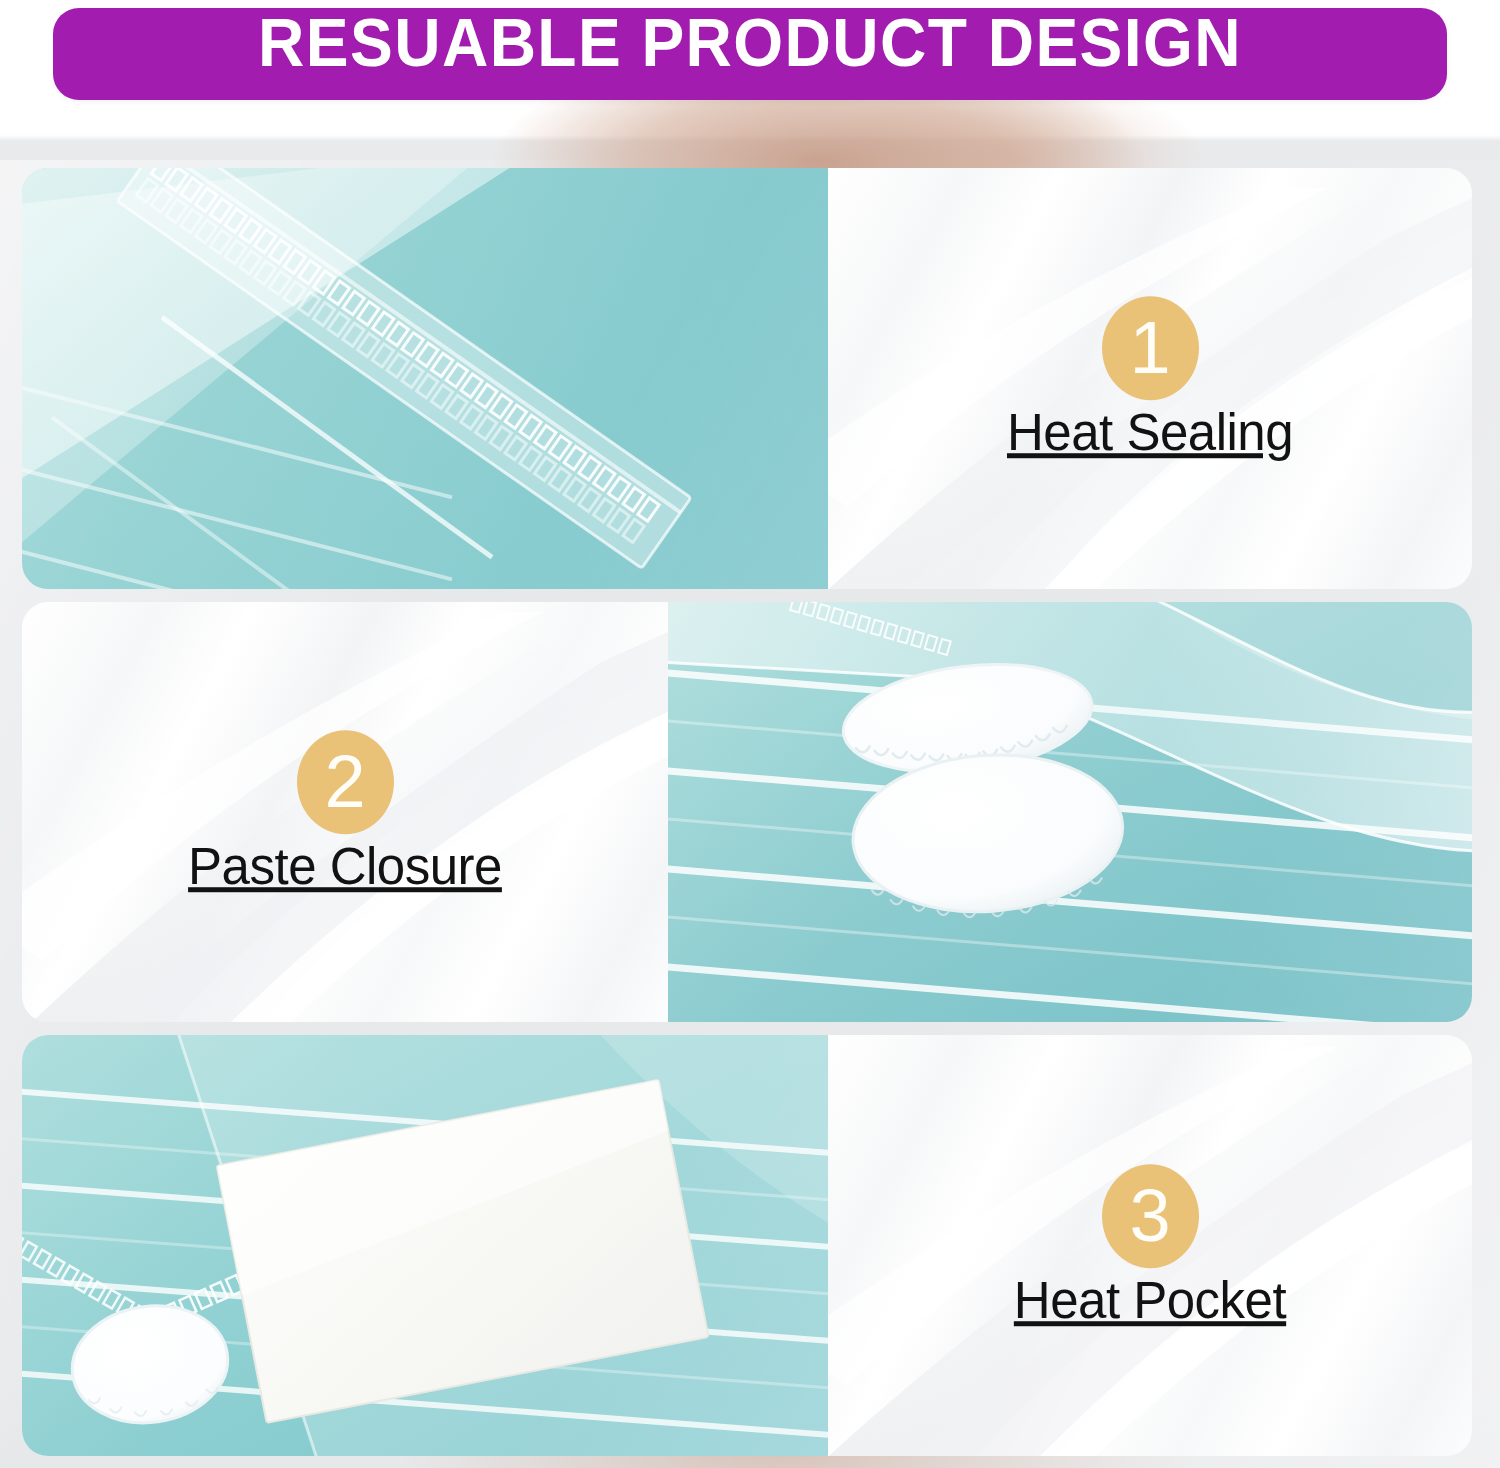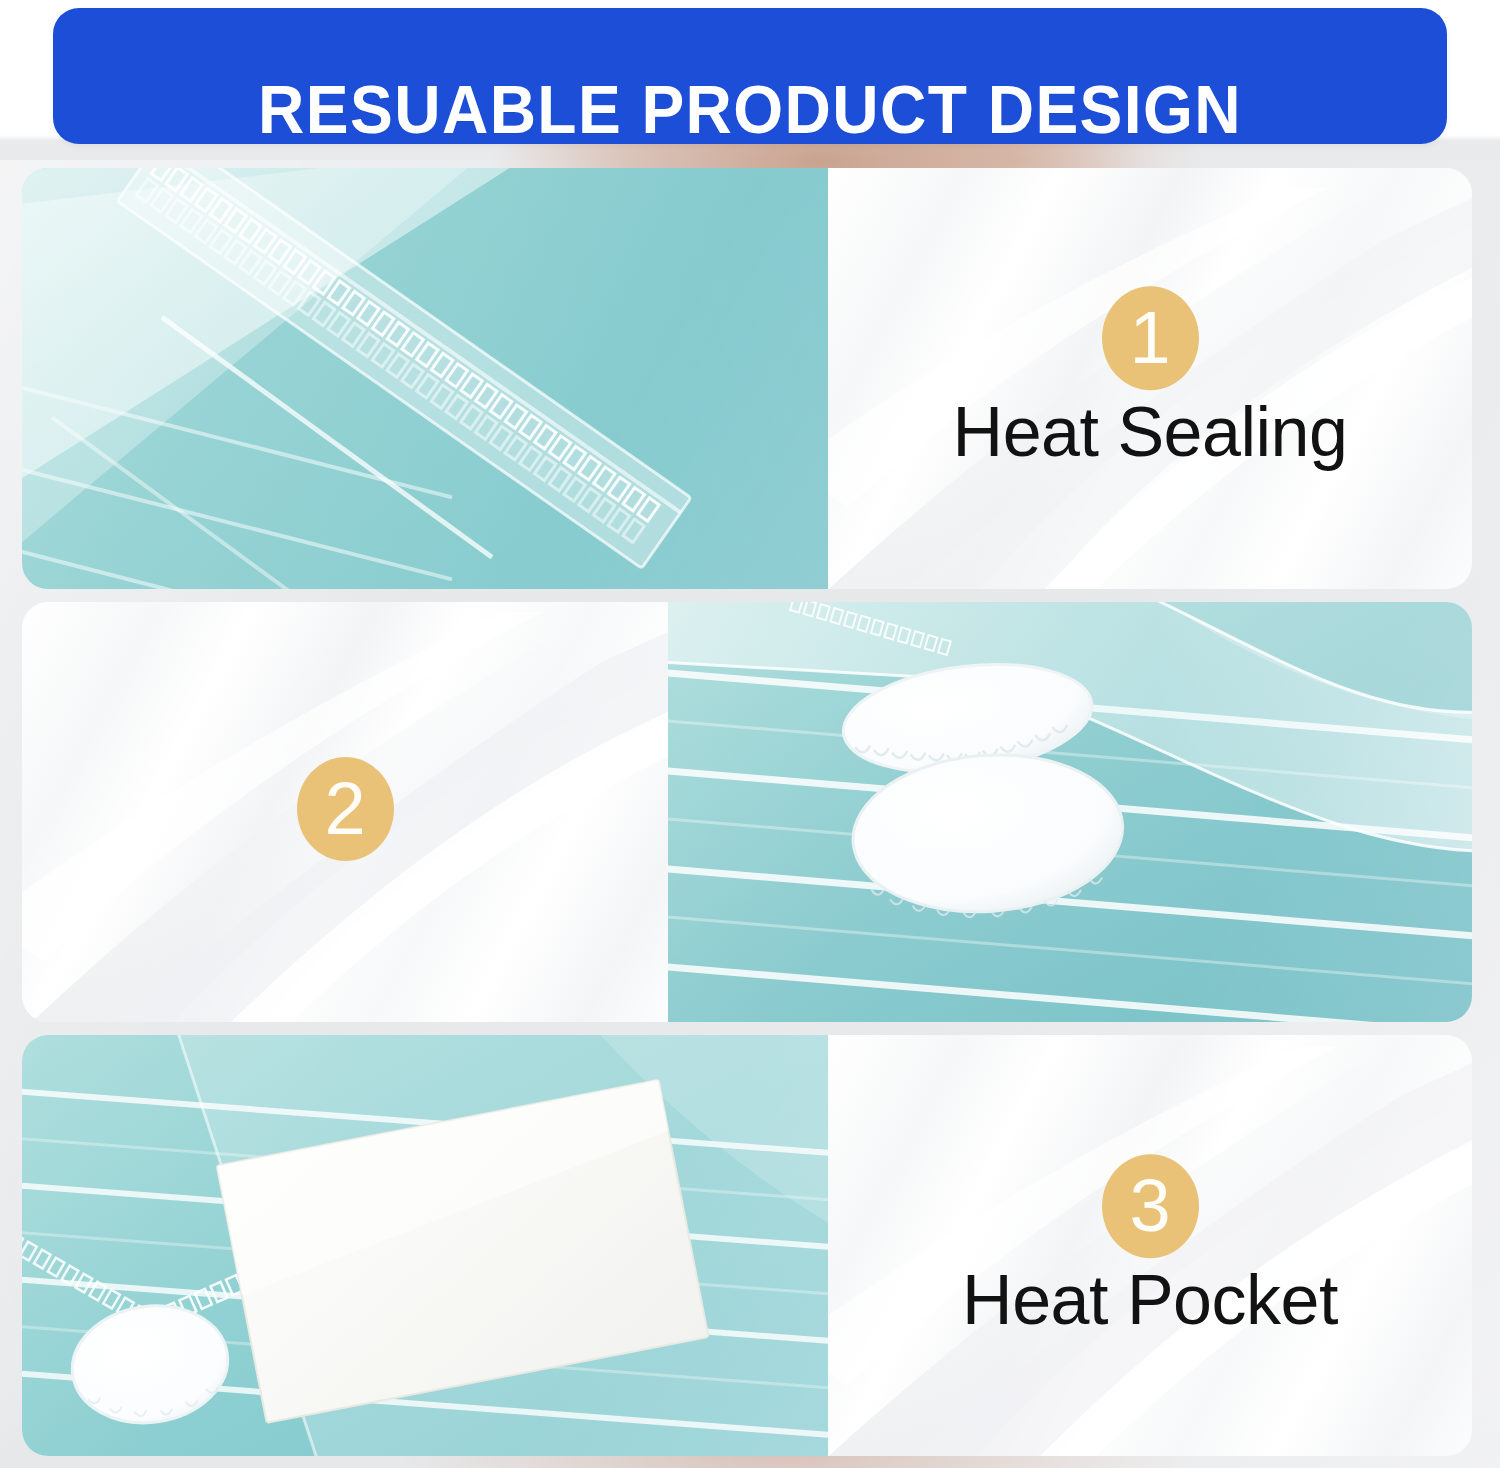--- a/index.html
+++ b/index.html
@@ -22,24 +22,24 @@
     filter:blur(0px);
   }
   #backdropSheen{
     position:absolute;left:0;right:0;top:160px;bottom:0;
     background:linear-gradient(115deg,rgba(255,255,255,.50) 0%,rgba(255,255,255,0) 30%,rgba(255,255,255,0) 62%,rgba(255,255,255,.42) 100%);
     pointer-events:none;
   }
 
   
   #banner{
-    position:absolute;left:53px;top:8px;width:1394px;height:136px;
-    background:#1d4ed8;
+    position:absolute;left:53px;top:8px;width:1394px;height:92px;
+    background:#a21caf;
     border-radius:26px;
-    display:flex;align-items:flex-end;justify-content:center;
+    display:flex;align-items:flex-start;justify-content:center;
     box-shadow:0 2px 6px rgba(0,0,0,.05);
   }
   #bannerTitle{
     color:#ffffff;
     font-size:69px;
     font-weight:700;
     letter-spacing:1.5px;
     line-height:1;
     transform:scaleX(.93);
     white-space:nowrap;
@@ -94,22 +94,22 @@
     width:97px;height:104px;border-radius:50%;
     background:#e9c277;
     display:flex;align-items:center;justify-content:center;
     margin-bottom:6px;
   }
   .badgeNum{
     color:#fffdf7;font-size:74px;font-weight:400;line-height:1;
     font-family:"Liberation Sans","DejaVu Sans",sans-serif;
   }
   .capText{
-    color:#121212;font-size:70px;font-weight:400;line-height:1.05;
-    white-space:nowrap;letter-spacing:-.5px;
+    color:#121212;font-size:51px;font-weight:400;line-height:1.05;
+    white-space:nowrap;letter-spacing:-.5px;text-decoration:underline;
   }
 
   
   .ph{position:absolute;inset:0;}
   .ph svg{width:100%;height:100%;display:block;}
 
   
   .veil{
     position:absolute;inset:0;pointer-events:none;
     background:linear-gradient(120deg,rgba(255,255,255,.10) 0%,rgba(255,255,255,0) 35%,rgba(255,255,255,0) 70%,rgba(255,255,255,.16) 100%);
@@ -263,20 +263,21 @@
           <path d="M-40 470 C 120 310, 300 170, 540 30 L 646 -20 L 646 70 C 430 170, 240 310, 110 470 Z" fill="url(#sw2)"></path>
           <path d="M-40 540 C 150 370, 350 210, 580 60 L 646 30 L 646 110 C 440 220, 270 350, 160 540 Z" fill="#f0f1f3" opacity=".7"></path>
           <path d="M180 450 C 320 310, 470 190, 646 110 L 646 155 C 480 235, 350 340, 240 450 Z" fill="#ffffff" opacity=".9"></path>
           <path d="M-40 320 C 110 210, 270 110, 480 10 L 520 10 C 310 120, 150 240, 20 360 Z" fill="#ffffff" opacity=".72"></path>
         </svg>
       </div>
       <div class="capInner">
         <div class="badge">
           <span class="badgeNum">2</span>
         </div>
+        <div class="capText">Paste Closure</div>
       </div>
     </div>
 
     <div class="panel photo">
       <div class="ph">
         <svg viewBox="0 0 804 422" preserveAspectRatio="xMidYMid slice">
           <defs>
             <linearGradient id="t2" x1="0" y1="0" x2="1" y2="1">
               <stop offset="0" stop-color="#a9dcda"></stop>
               <stop offset="45%" stop-color="#8ecdd0"></stop>

